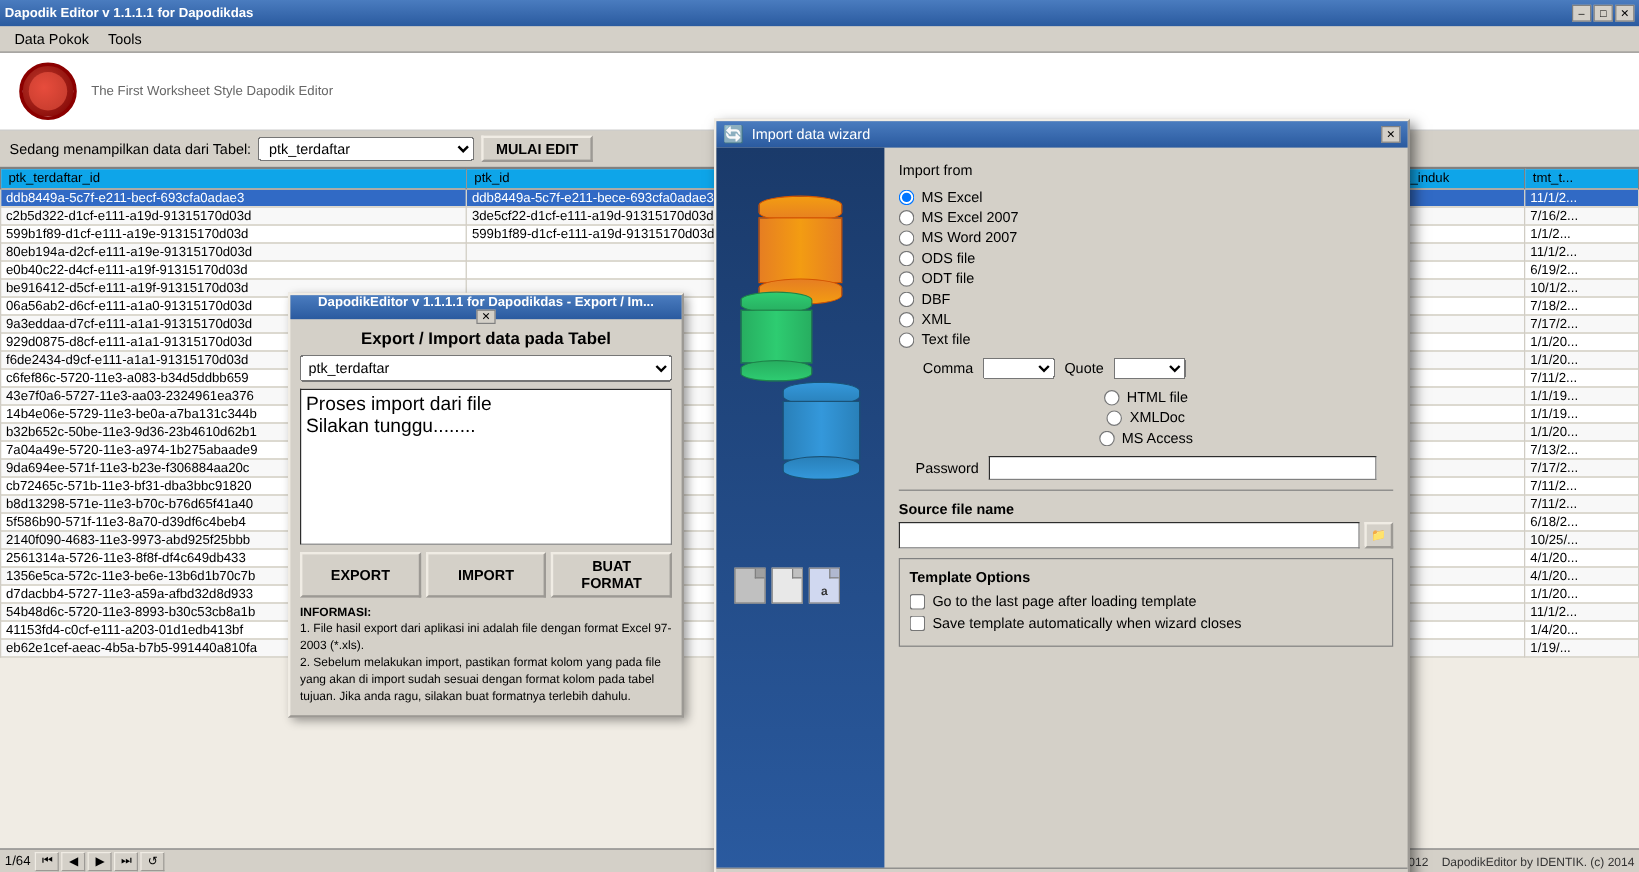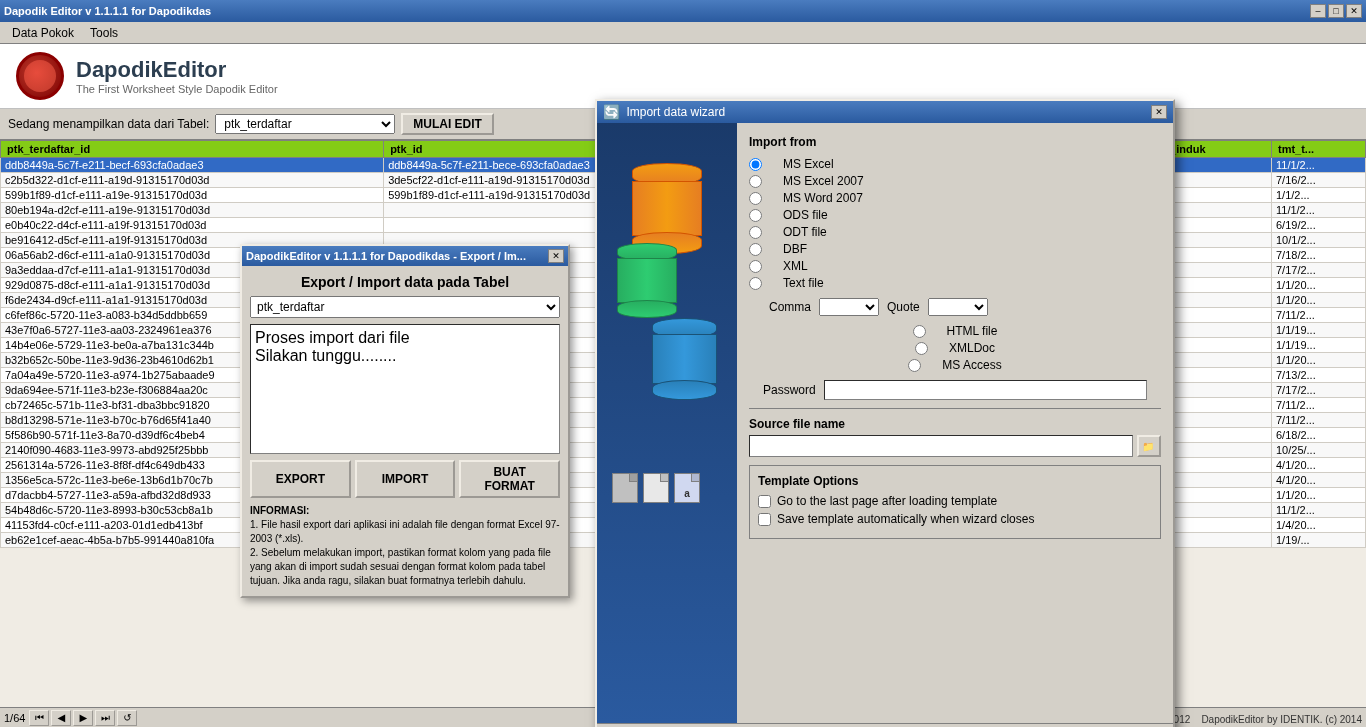--- a/index.html
+++ b/index.html
@@ -132,25 +132,25 @@
       height: 480px;
       overflow: hidden;
       position: relative;
     }
     .data-table {
       width: 100%;
       border-collapse: collapse;
       font-size: 11px;
     }
     .data-table th {
-      background: #84cc16;
+      background: #0ea5e9;
       border: 1px solid #808080;
       padding: 2px 6px;
       text-align: left;
-      font-weight: bold;
+      font-weight: normal;
       position: sticky;
       top: 0;
     }
     .data-table td {
       border: 1px solid #d0ccc4;
       padding: 1px 4px;
       white-space: nowrap;
       overflow: hidden;
       max-width: 200px;
     }
@@ -201,20 +201,21 @@
       z-index: 10;
     }
     .dialog-export .title-bar {
       background: linear-gradient(to bottom, #4a7cbf, #2a5a9f);
       color: white;
       height: 20px;
       padding: 0 4px;
       display: flex;
       align-items: center;
       justify-content: space-between;
+      flex-direction: column;
     }
     .dialog-export .title-bar-text { font-size: 11px; font-weight: bold; }
     .dialog-export-content { padding: 8px; }
     .dialog-export h3 {
       font-size: 14px;
       font-weight: bold;
       margin-bottom: 6px;
       text-align: center;
     }
     .dialog-export select {
@@ -291,33 +292,33 @@
       position: relative;
     }
 
     .wizard-right {
       flex: 1;
       padding: 12px;
       overflow-y: auto;
     }
     .wizard-section-title {
       font-size: 12px;
-      font-weight: bold;
+      font-weight: normal;
       margin-bottom: 8px;
     }
     .radio-group {
       display: flex;
       flex-direction: column;
       gap: 3px;
       margin-bottom: 8px;
     }
     .radio-row {
       display: flex;
       align-items: center;
-      gap: 21px;
+      gap: 6px;
       font-size: 12px;
     }
     .radio-row input[type="radio"] { margin: 0; }
     .csv-options {
       display: flex;
       align-items: center;
       gap: 8px;
       margin: 4px 0 8px 20px;
       font-size: 12px;
     }
@@ -433,21 +434,20 @@
   <span class="menu-item">Tools</span>
 </div>
 
 <div class="app-area">
 
   <div class="app-header">
     <div class="app-logo">
       <div class="app-logo-inner"></div>
     </div>
     <div class="app-title-block">
-      <div class="app-title">DapodikEditor</div>
       <div class="app-subtitle">The First Worksheet Style Dapodik Editor</div>
     </div>
   </div>
 
   <div class="table-selector-bar">
     <span>Sedang menampilkan data dari Tabel:</span>
     <select>
       <option>ptk_terdaftar</option>
     </select>
     <button class="mulai-edit-btn">MULAI EDIT</button>

